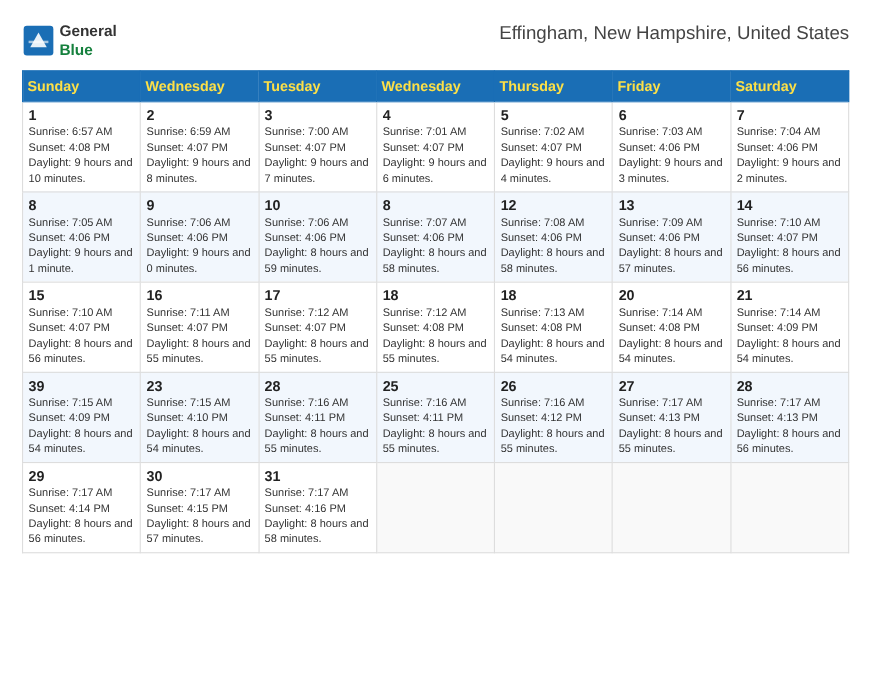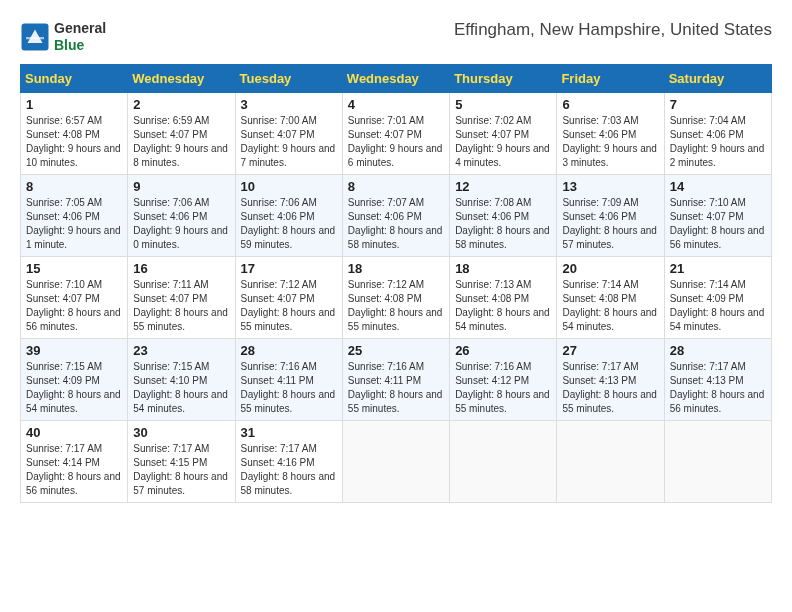--- a/index.html
+++ b/index.html
@@ -352,21 +352,21 @@
         <span class="day-num">28</span>
         <div class="day-info">
           Sunrise: 7:17 AM<br>
           Sunset: 4:13 PM<br>
           Daylight: 8 hours and 56 minutes.
         </div>
       </td>
       </tr>
       <tr>
         <td>
-        <span class="day-num">40</span>
+        <span class="day-num">29</span>
         <div class="day-info">
           Sunrise: 7:17 AM<br>
           Sunset: 4:14 PM<br>
           Daylight: 8 hours and 56 minutes.
         </div>
       </td>
         <td>
         <span class="day-num">30</span>
         <div class="day-info">
           Sunrise: 7:17 AM<br>

